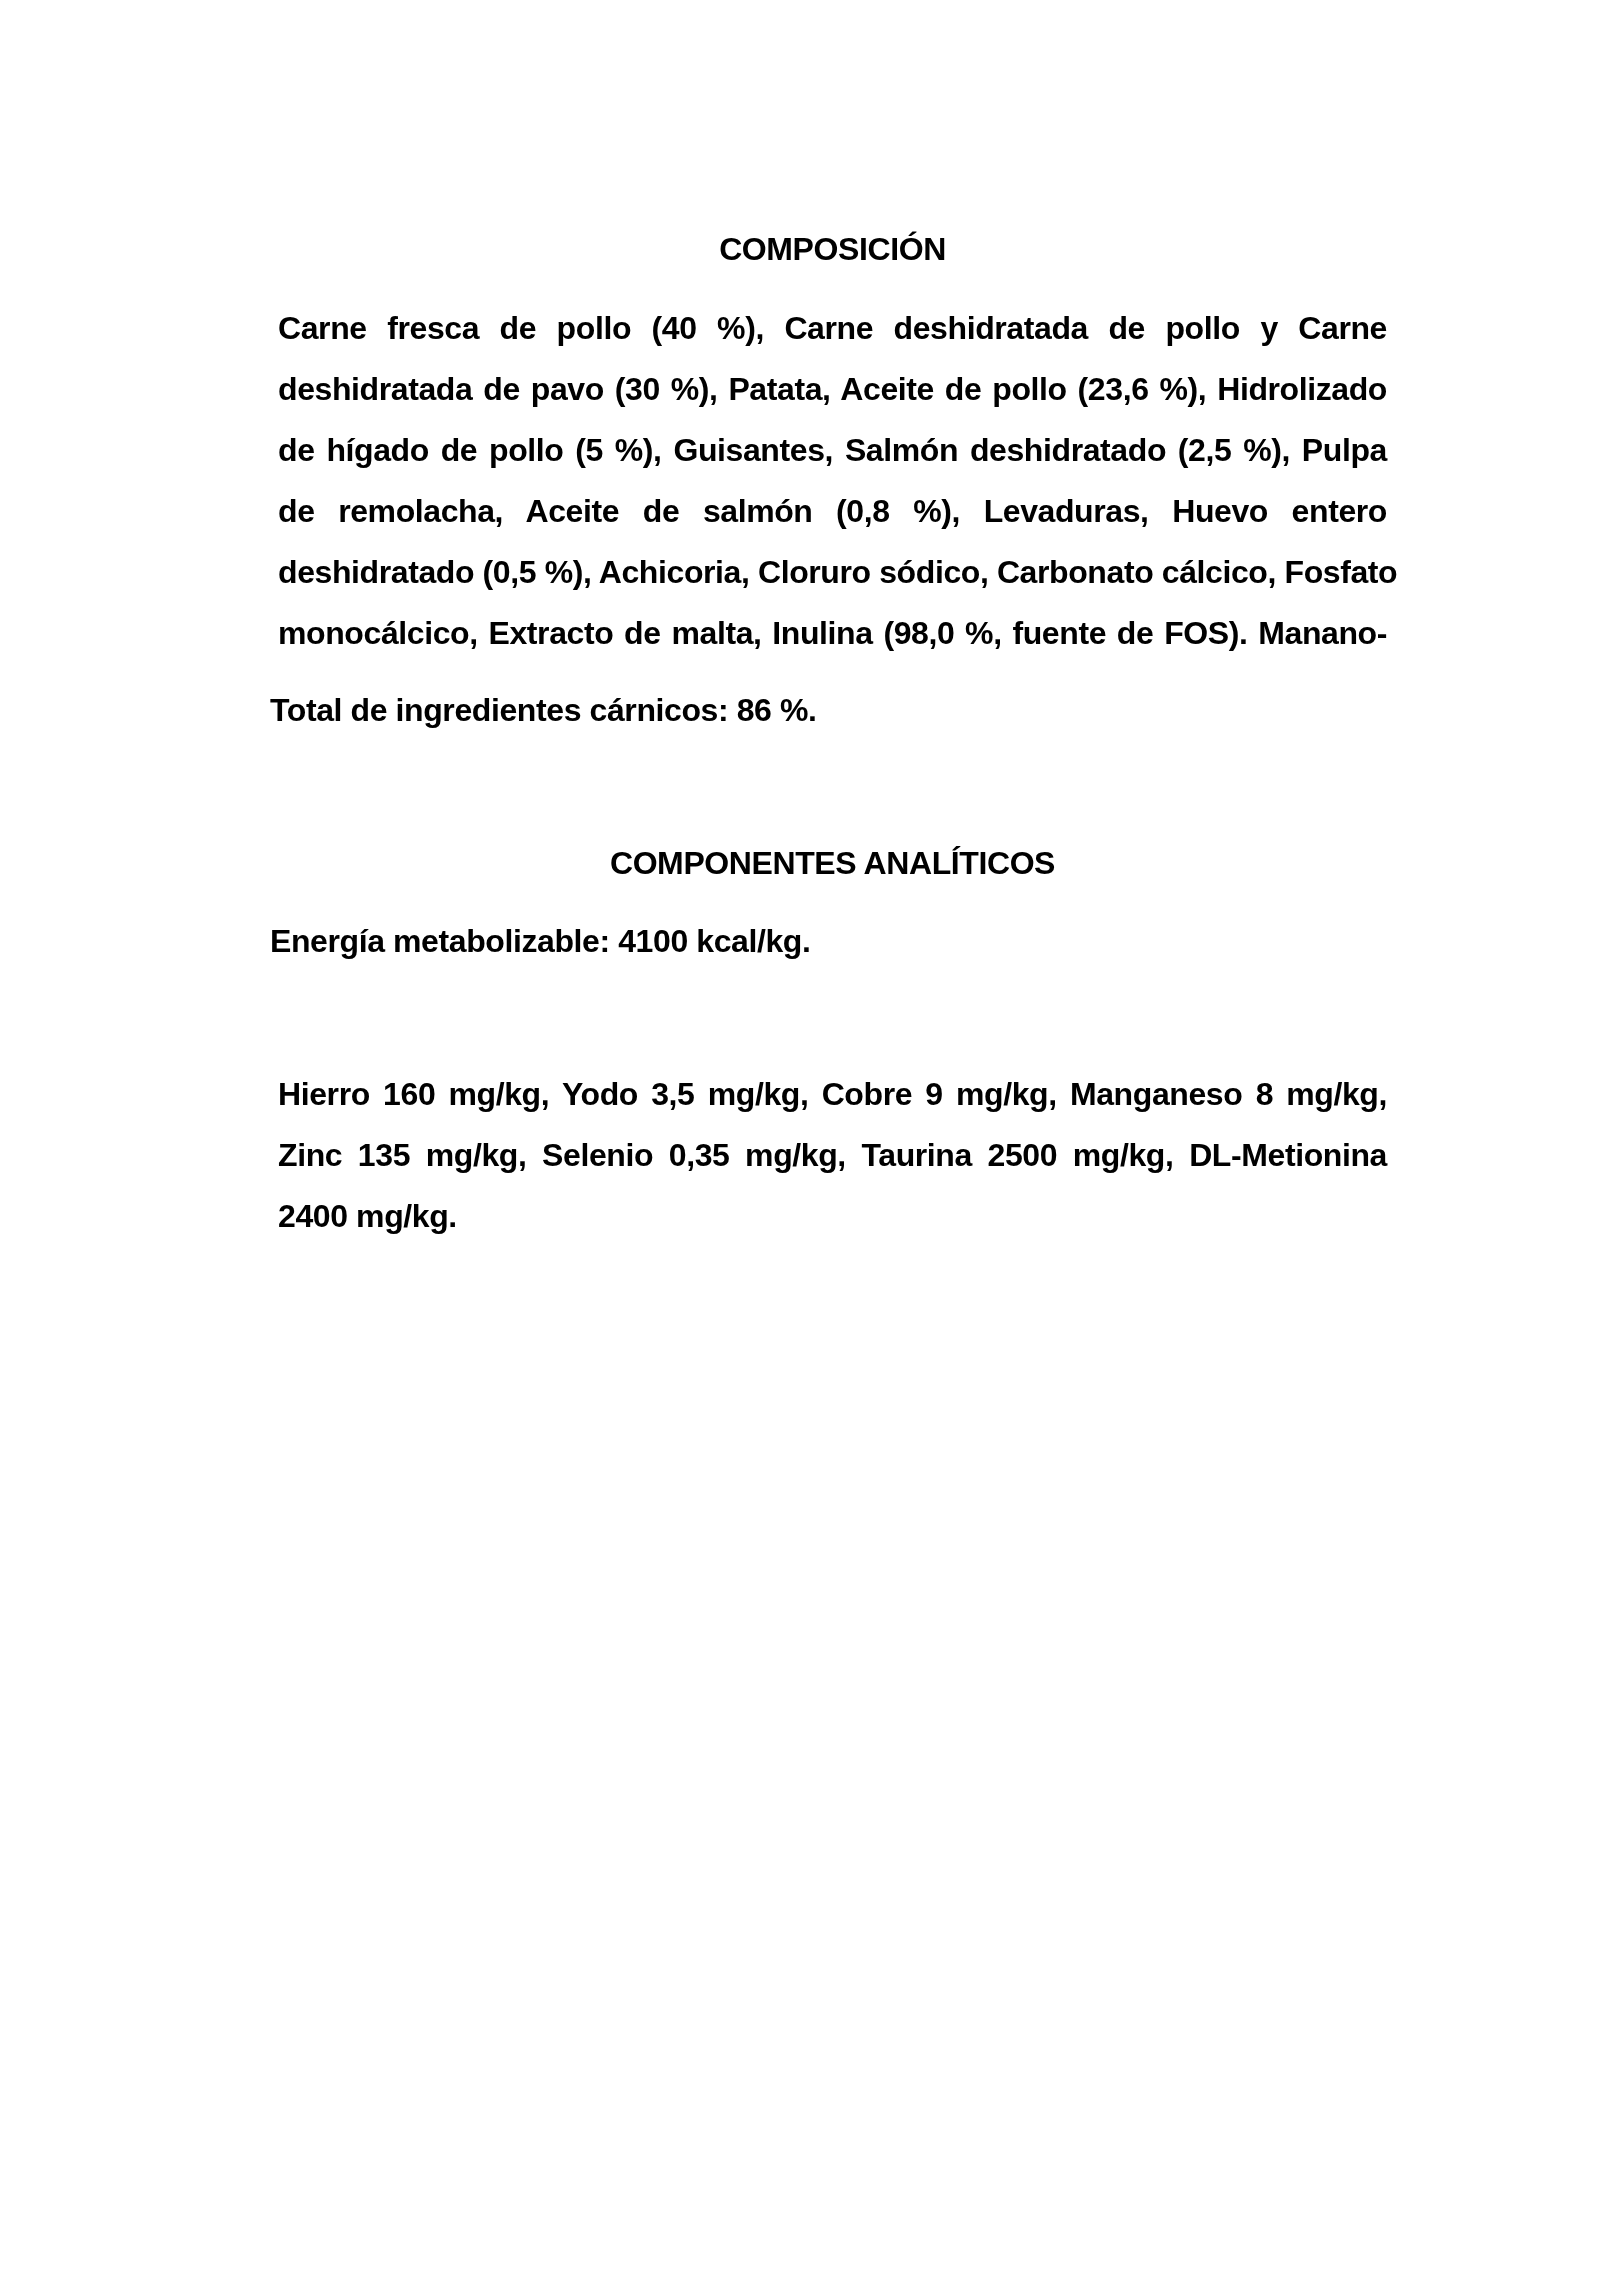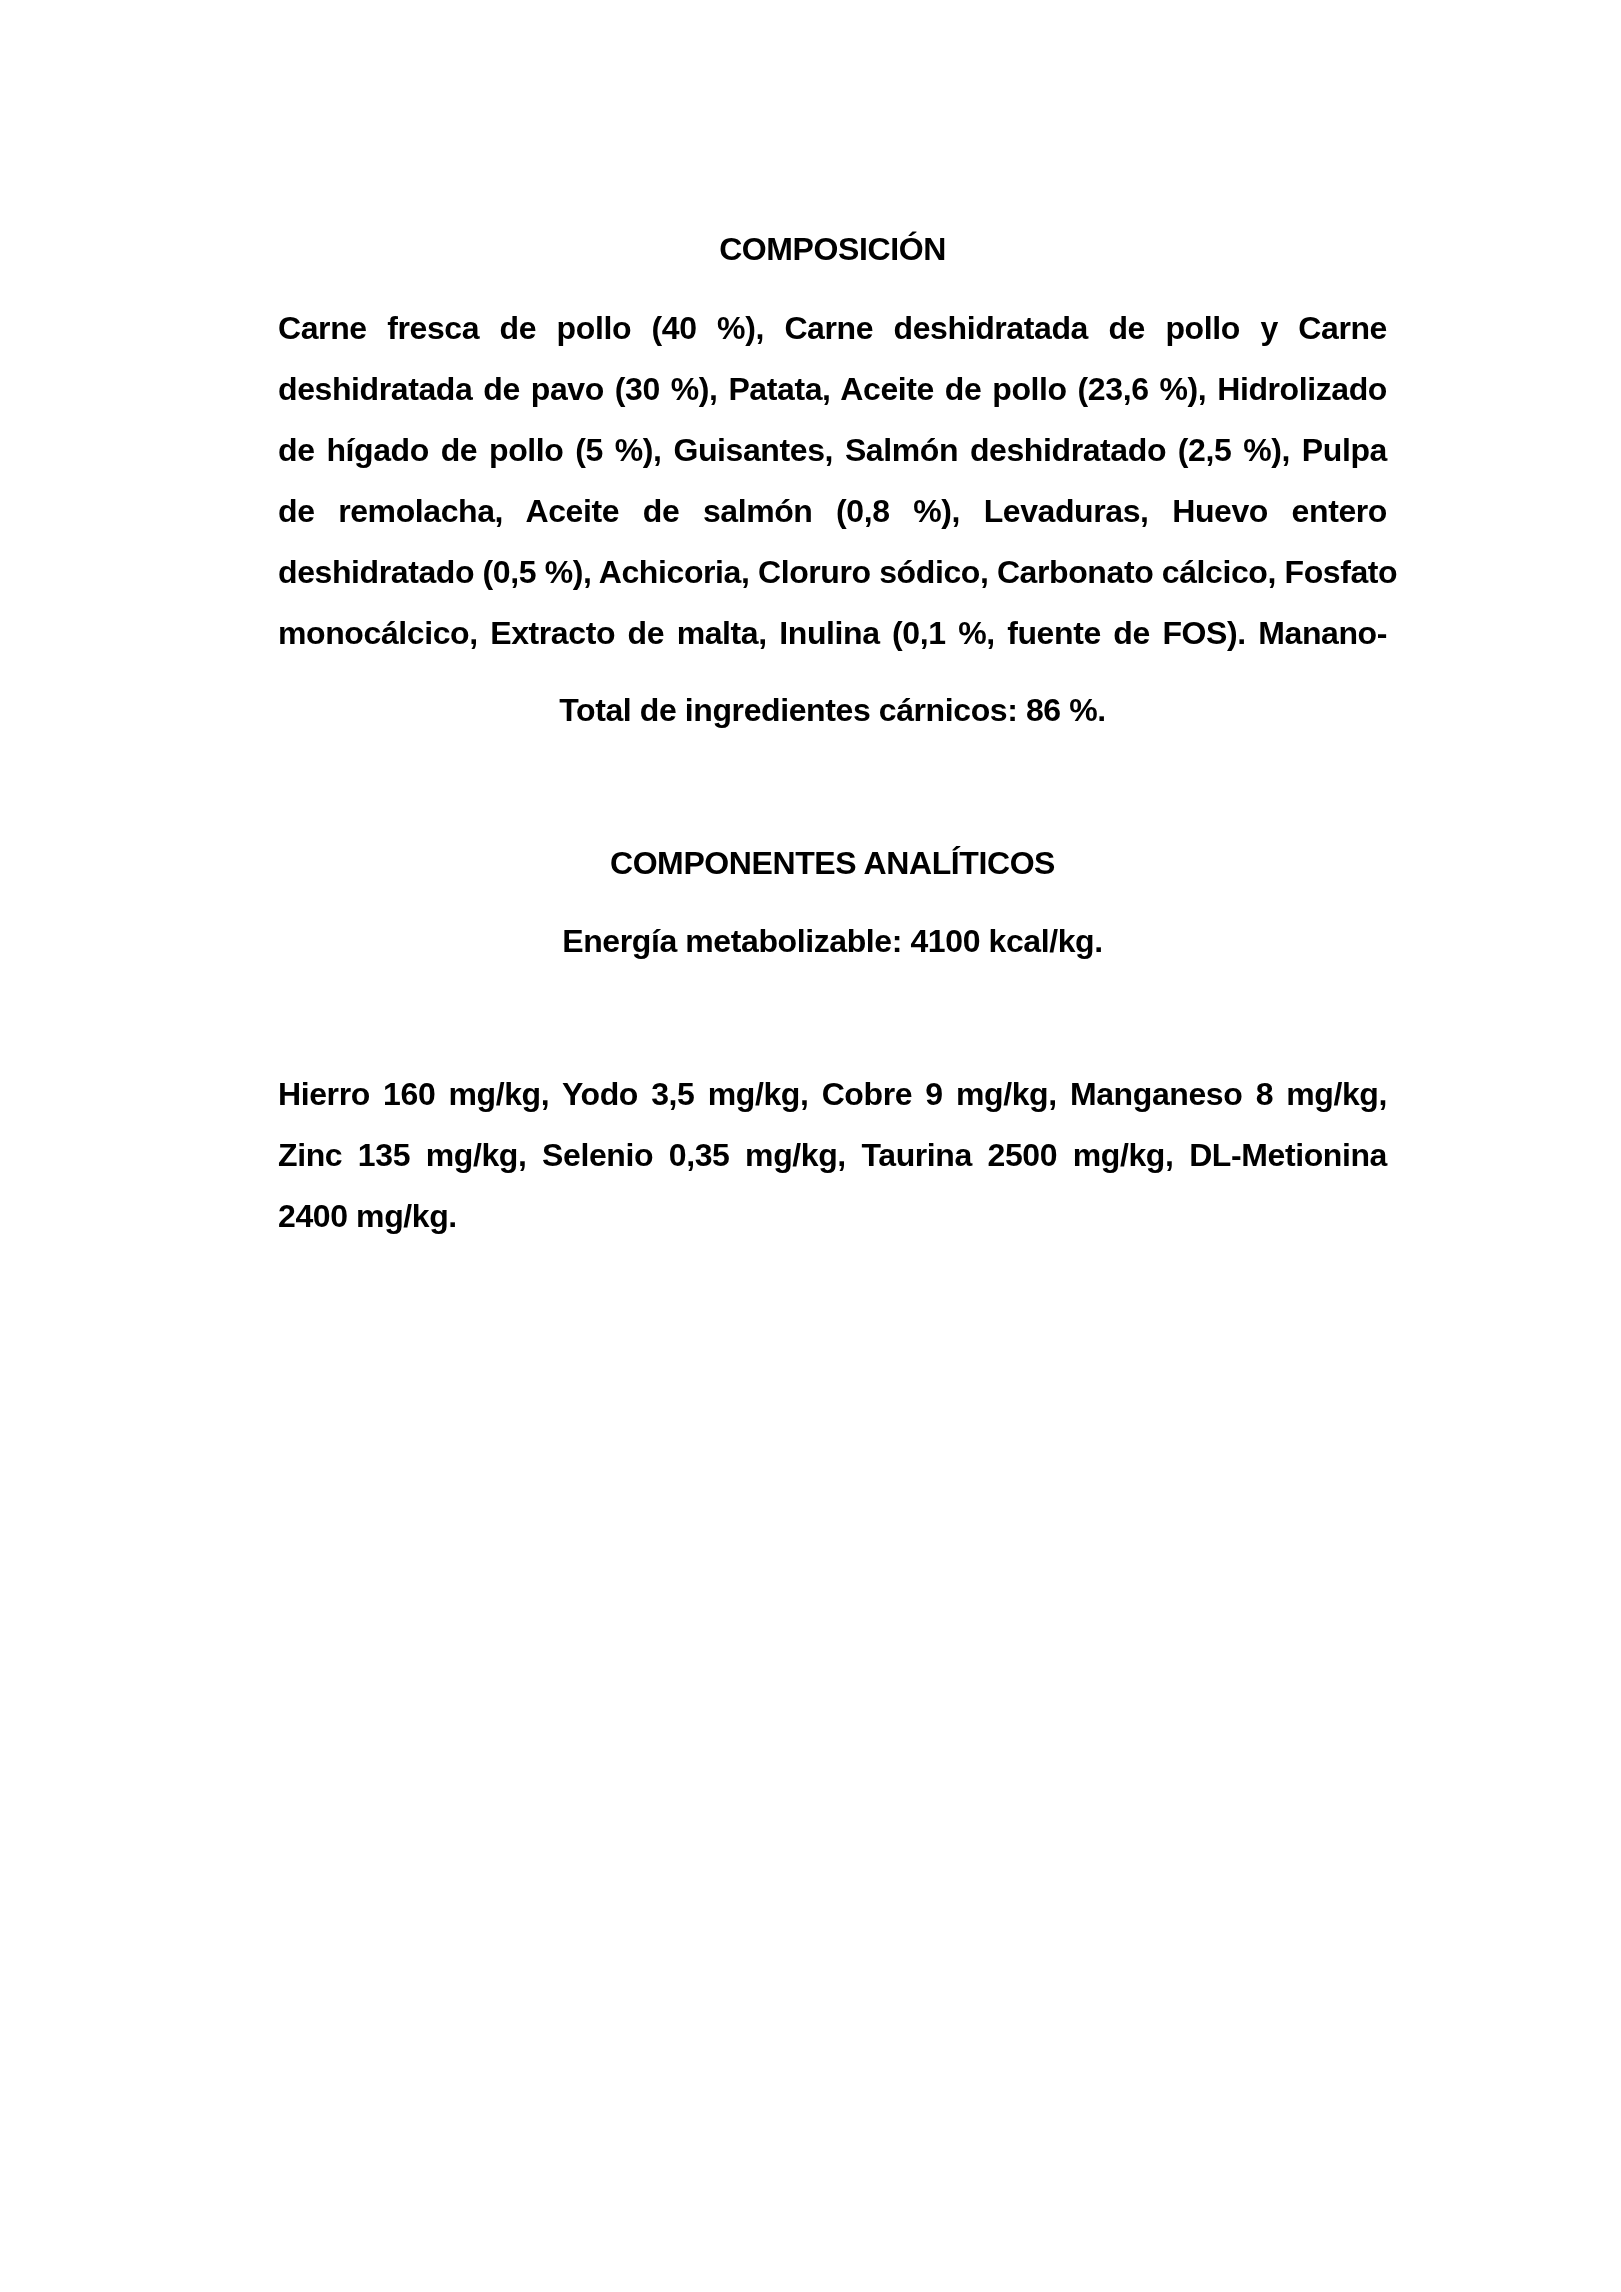--- a/index.html
+++ b/index.html
@@ -21,21 +21,21 @@
     line-height: 53px;
     letter-spacing: -0.4px;
   }
   .heading {
     text-align: center;
     font-size: 32px;
     font-weight: 700;
   }
   .section + .section { margin-top: 100px; }
   .para { margin-top: 25.5px; }
-  .note { margin-top: 24.5px; text-align: center; }
+  .note { margin-top: 24.5px; text-align: left; }
   .line {
     display: block;
     text-align: justify;
     text-align-last: justify;
     white-space: nowrap;
   }
   .line.last {
     text-align-last: left;
     white-space: normal;
   }
@@ -46,21 +46,21 @@
 <div class="page">
 
   <div class="section">
     <div class="heading">COMPOSICIÓN</div>
     <div class="para">
       <span class="line">Carne fresca de pollo (40 %), Carne deshidratada de pollo y Carne</span>
       <span class="line">deshidratada de pavo (30 %), Patata, Aceite de pollo (23,6 %), Hidrolizado</span>
       <span class="line">de hígado de pollo (5 %), Guisantes, Salmón deshidratado (2,5 %), Pulpa</span>
       <span class="line">de remolacha, Aceite de salmón (0,8 %), Levaduras, Huevo entero</span>
       <span class="line">deshidratado (0,5 %), Achicoria, Cloruro sódico, Carbonato cálcico, Fosfato</span>
-      <span class="line">monocálcico, Extracto de malta, Inulina (0,1 %, fuente de FOS). Manano-</span>
+      <span class="line">monocálcico, Extracto de malta, Inulina (98,0 %, fuente de FOS). Manano-</span>
     </div>
     <div class="note">Total de ingredientes cárnicos: 86 %.</div>
   </div>
 
   <div class="section">
     <div class="heading">COMPONENTES ANALÍTICOS</div>
     <div class="note">Energía metabolizable: 4100 kcal/kg.</div>
   </div>
 
   <div class="section">

